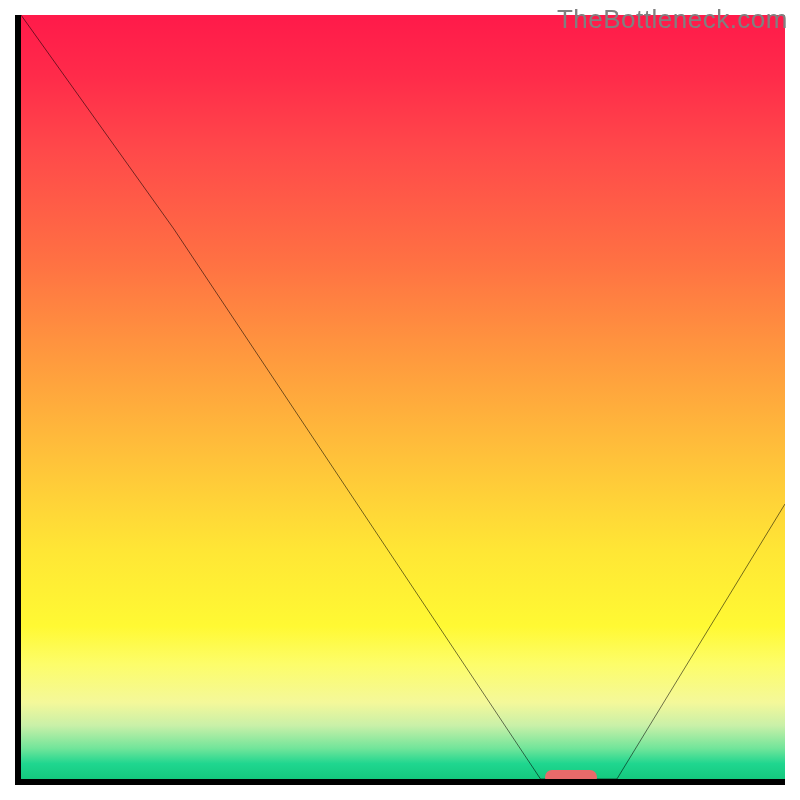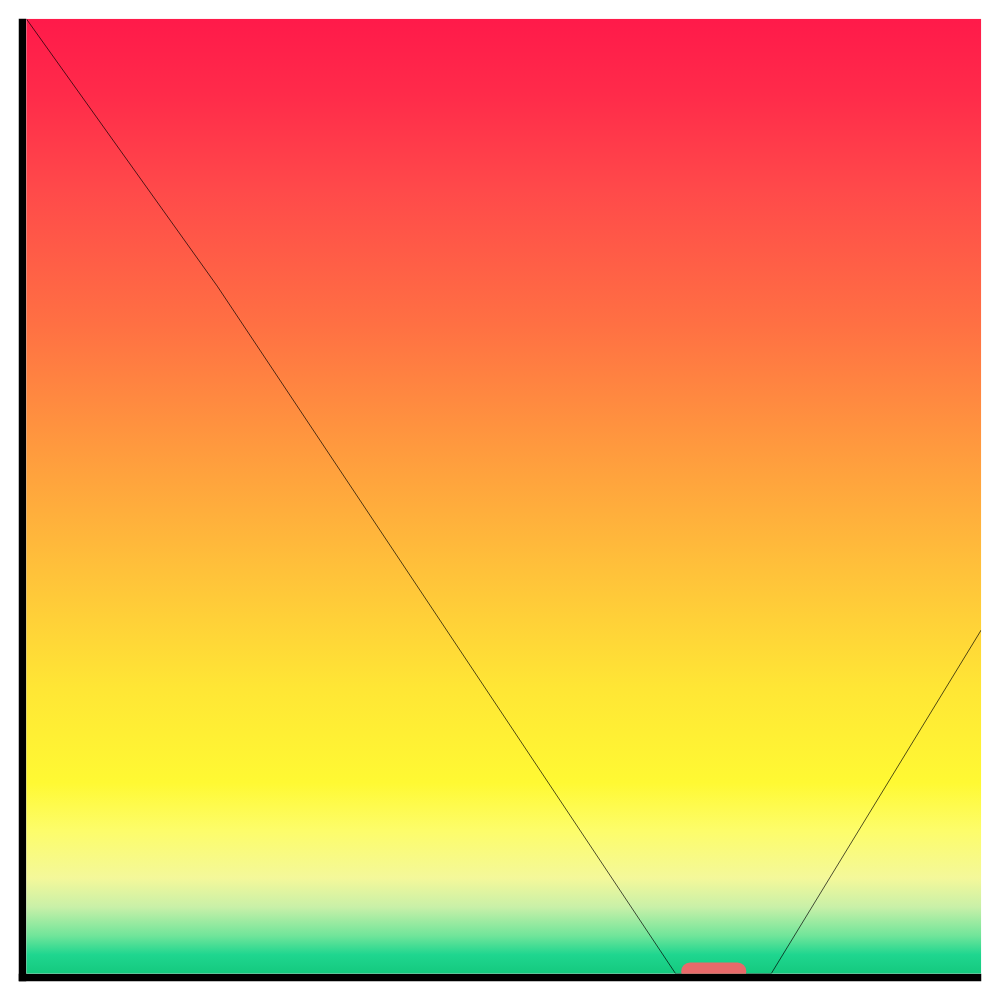--- a/index.html
+++ b/index.html
@@ -71,20 +71,21 @@
     width: 52px;
     height: 14px;
     border-radius: 7px;
     background: #e86a6a;
   }
 </style>
 </head>
 <body>
 
 <div class="frame">
+  <div class="watermark">TheBottleneck.com</div>
 
   <div class="plot-box">
     <div class="gradient"></div>
 
     <svg class="curve" viewBox="0 0 100 100" preserveAspectRatio="none">
 
       <path d="M 0 0
                L 20 28
                L 68 100
                L 72 100

